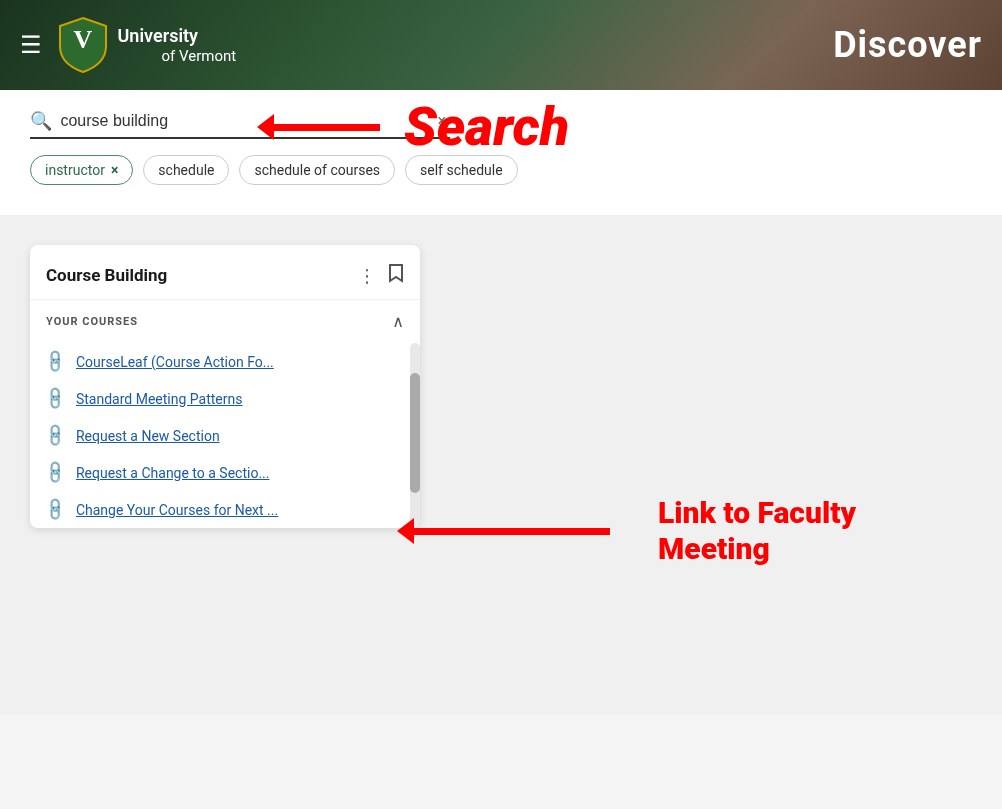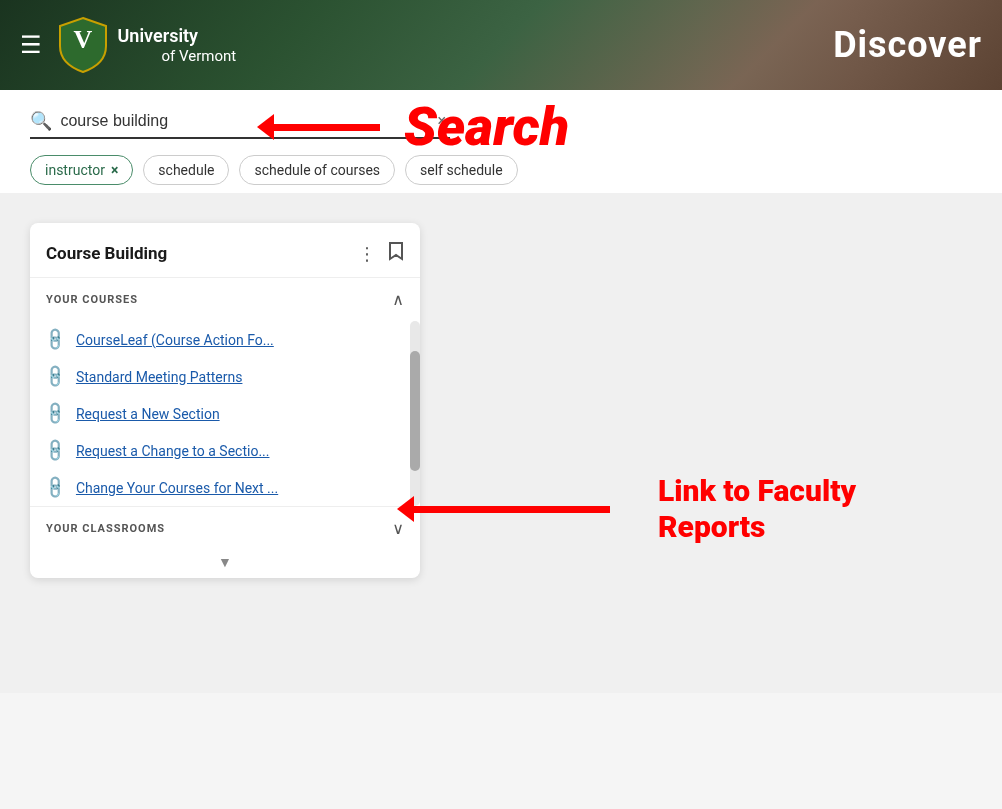--- a/index.html
+++ b/index.html
@@ -97,21 +97,21 @@
     .search-clear {
       color: #666;
       font-size: 16px;
       cursor: pointer;
       padding: 0 4px;
     }
 
     
     .chips-row {
       background: white;
-      padding: 16px 30px 8px 30px;
+      padding: 16px 30px 30px 30px;
       display: flex;
       gap: 10px;
       flex-wrap: wrap;
     }
     .chip {
       border: 1.5px solid #ccc;
       border-radius: 20px;
       padding: 6px 14px;
       font-size: 14px;
       cursor: pointer;
@@ -361,35 +361,27 @@
       <a class="link-item">
         <span class="link-icon">🔗</span>
         <span class="link-text">Change Your Courses for Next ...</span>
       </a>
 
       <div class="scroll-track">
         <div class="scroll-thumb"></div>
       </div>
     </div>
 
-    <div class="classrooms-section">
-      <div class="section-header">
-        <span class="section-label">YOUR CLASSROOMS</span>
-        <span class="section-chevron">∨</span>
-      </div>
-
-      <div style="text-align: center; color: #888; padding: 4px 0 8px; font-size: 14px;">▼</div>
-    </div>
   </div>
 
   <div class="faculty-annotation">
     <div class="faculty-arrow" style="display: flex; align-items: center; gap: 8px;">
       <div style="position: relative; width: 200px; height: 7px; background: red; margin-top: -40px;">
         <div style="position: absolute; left: -13px; top: -10px; width: 0; height: 0; border-top: 13px solid transparent; border-bottom: 13px solid transparent; border-right: 17px solid red;"></div>
       </div>
       <div style="margin-left: 20px; margin-top: -40px;">
         <div class="faculty-label">Link to Faculty</div>
-        <div class="faculty-label">Reports</div>
+        <div class="faculty-label">Meeting</div>
       </div>
     </div>
   </div>
 
 </div>
 
 </body></html>

